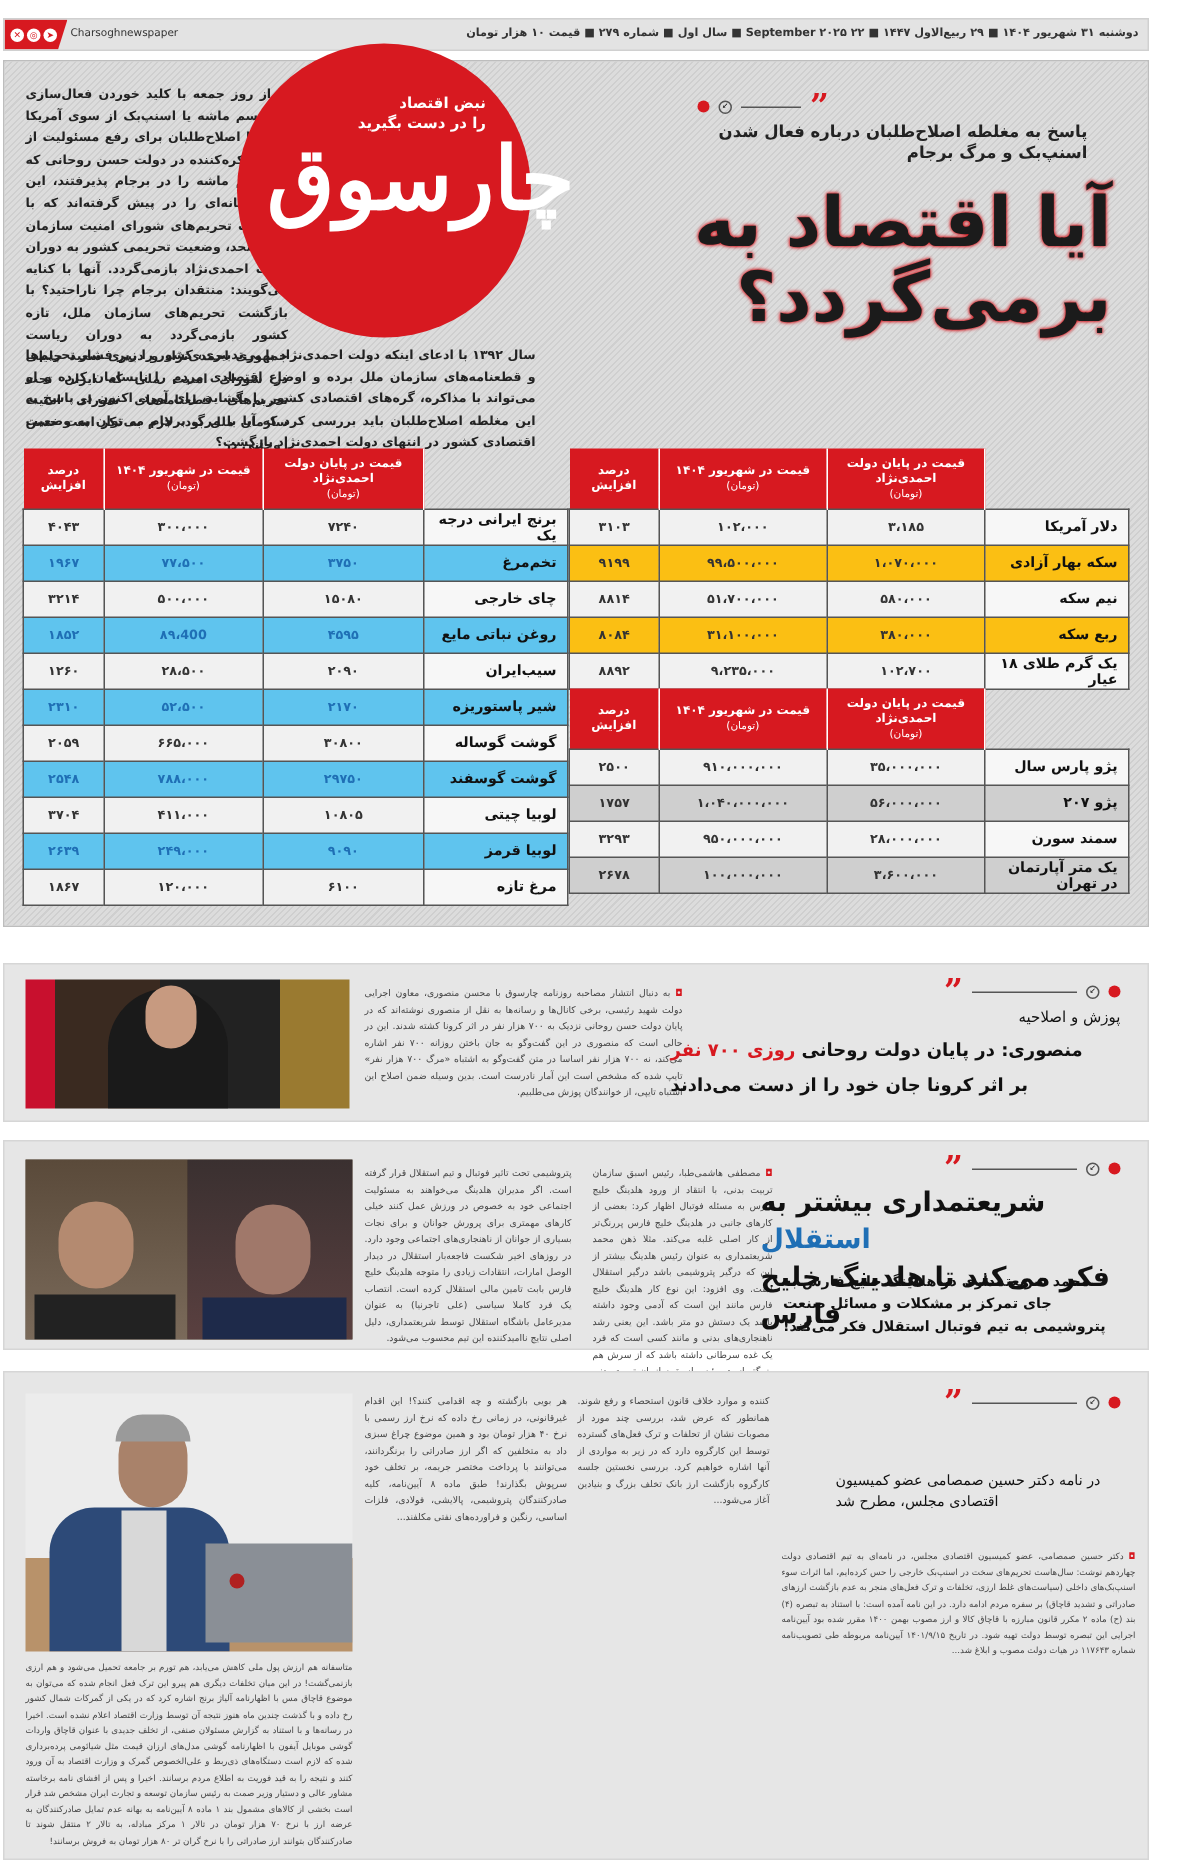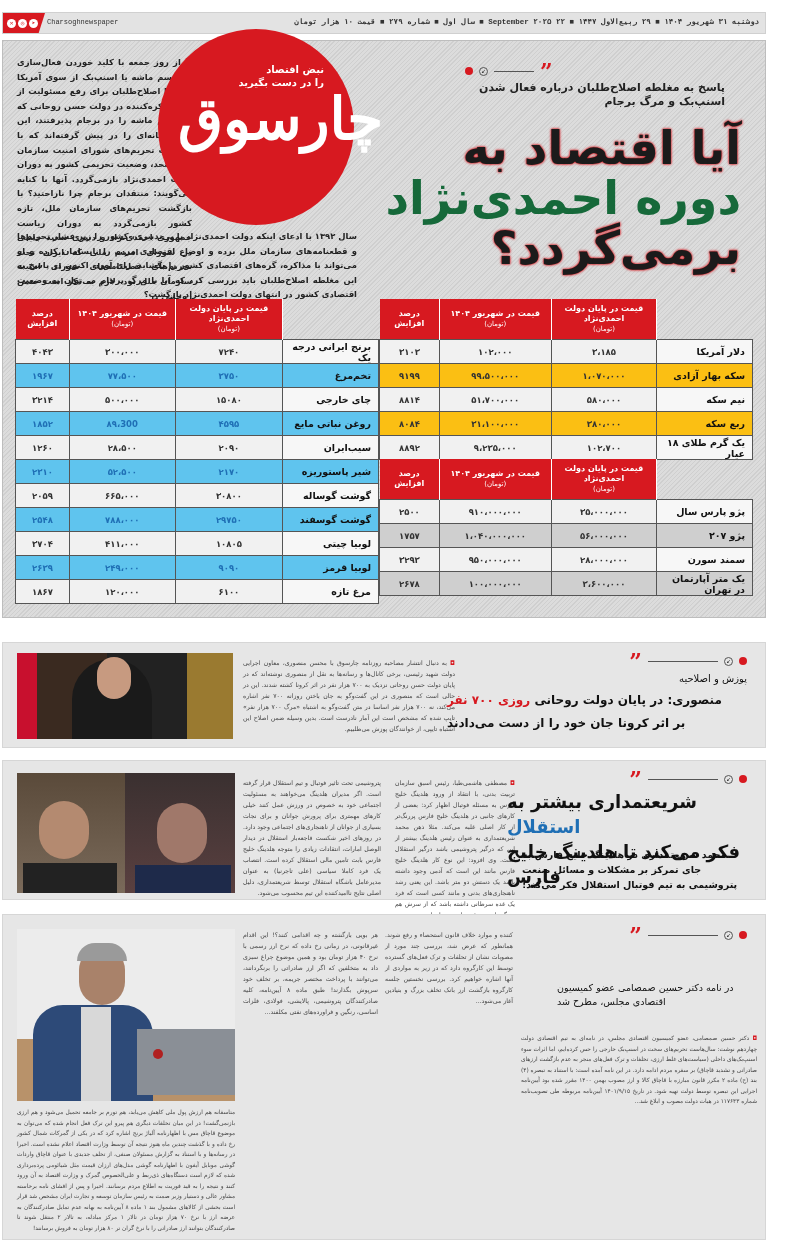--- a/index.html
+++ b/index.html
@@ -1,17 +1,17 @@
 <!DOCTYPE html>
 <html><head>
 <meta charset="utf-8">
 <style>
   * { box-sizing: border-box; margin: 0; padding: 0; }
   body { width: 798px; height: 1247px; background: #ffffff; font-family: "DejaVu Sans", sans-serif; position: relative; overflow: hidden; direction: rtl; }
-  .topbar { position: absolute; left: 2px; top: 12px; width: 764px; height: 22px; background: #e3e3e3; border: 1px solid #d0d0d0; font-family: Liberation Mono, monospace; }
+  .topbar { position: absolute; left: 2px; top: 12px; width: 764px; height: 22px; background: #e3e3e3; border: 1px solid #d0d0d0; }
   .topbar-date { position: absolute; right: 6px; top: 4px; font-size: 7.5px; color: #333; font-weight: bold; white-space: nowrap; margin-left: 48px; }
   .topbar-social { position: absolute; left: 0; top: 0; height: 20px; width: 42px; background: #d71920; clip-path: polygon(0 0,100% 0,85% 100%,0 100%); display: flex; align-items: center; gap: 2px; padding-left: 4px; direction: ltr; }
   .soc { width: 9px; height: 9px; border-radius: 50%; background: #fff; color: #d71920; font-size: 6px; display: flex; align-items: center; justify-content: center; }
   .topbar-handle { position: absolute; left: 44px; top: 5px; font-size: 7px; color: #333; direction: ltr; }
 
   .hero { position: absolute; left: 2px; top: 40px; width: 764px; height: 578px; background: repeating-linear-gradient(135deg,#cfcfcf 0 1px,#dcdcdc 1px 3px); border: 1px solid #bdbdbd; }
   .logo-circle { position: absolute; left: 155px; top: -12px; width: 196px; height: 196px; border-radius: 50%; background: #d71920; z-index: 3; }
   .logo-tagline { position: absolute; right: 30px; top: 34px; color: #fff; font-size: 10px; font-weight: bold; line-height: 13px; text-align: right; }
   .logo-name { position: absolute; left: 20px; top: 56px; color: #fff; font-family: "DejaVu Serif", serif; font-weight: bold; font-size: 58px; letter-spacing: -3px; white-space: nowrap; }
   .lead-text { position: absolute; left: 14px; top: 14px; width: 175px; font-size: 8.4px; line-height: 14.6px; font-weight: bold; color: #222; text-align: justify; }
@@ -82,21 +82,20 @@
       <span class="quote">”</span>
       <span class="kline"></span>
       <span class="circ-icon">↙</span>
       <span class="dot-red"></span>
     </div>
     <div class="kicker-text">پاسخ به مغلطه اصلاح‌طلبان درباره فعال شدن اسنپ‌بک و مرگ برجام</div>
   </div>
 
   <div class="headline">
     <div class="h1a">آیا اقتصاد به</div>
-    <div class="h1b">دوره احمدی‌نژاد</div>
     <div class="h1c">برمی‌گردد؟</div>
   </div>
 
   <table class="pt" id="t-gold" style="right:12px; top:258px; width:374px;">
     <thead>
         <tr>
       <th class="blank" style="width:96px"></th>
       <th style="width:106px"><span>قیمت در پایان دولت احمدی‌نژاد</span><small>(تومان)</small></th>
       <th style="width:112px"><span>قیمت در شهریور ۱۴۰۴</span><small>(تومان)</small></th>
       <th style="width:60px">درصد افزایش</th>
@@ -197,21 +196,21 @@
         </tr>
         <tr>
           <td class="name">چای خارجی</td>
           <td>۱۵۰۸۰</td>
           <td>۵۰۰،۰۰۰</td>
           <td>۳۲۱۴</td>
         </tr>
         <tr class="hl-blue">
           <td class="name">روغن نباتی مایع</td>
           <td>۴۵۹۵</td>
-          <td>۸۹،300</td>
+          <td>۸۹،400</td>
           <td>۱۸۵۲</td>
         </tr>
         <tr>
           <td class="name">سیب‌ایران</td>
           <td>۲۰۹۰</td>
           <td>۲۸،۵۰۰</td>
           <td>۱۲۶۰</td>
         </tr>
         <tr class="hl-blue">
           <td class="name">شیر پاستوریزه</td>

